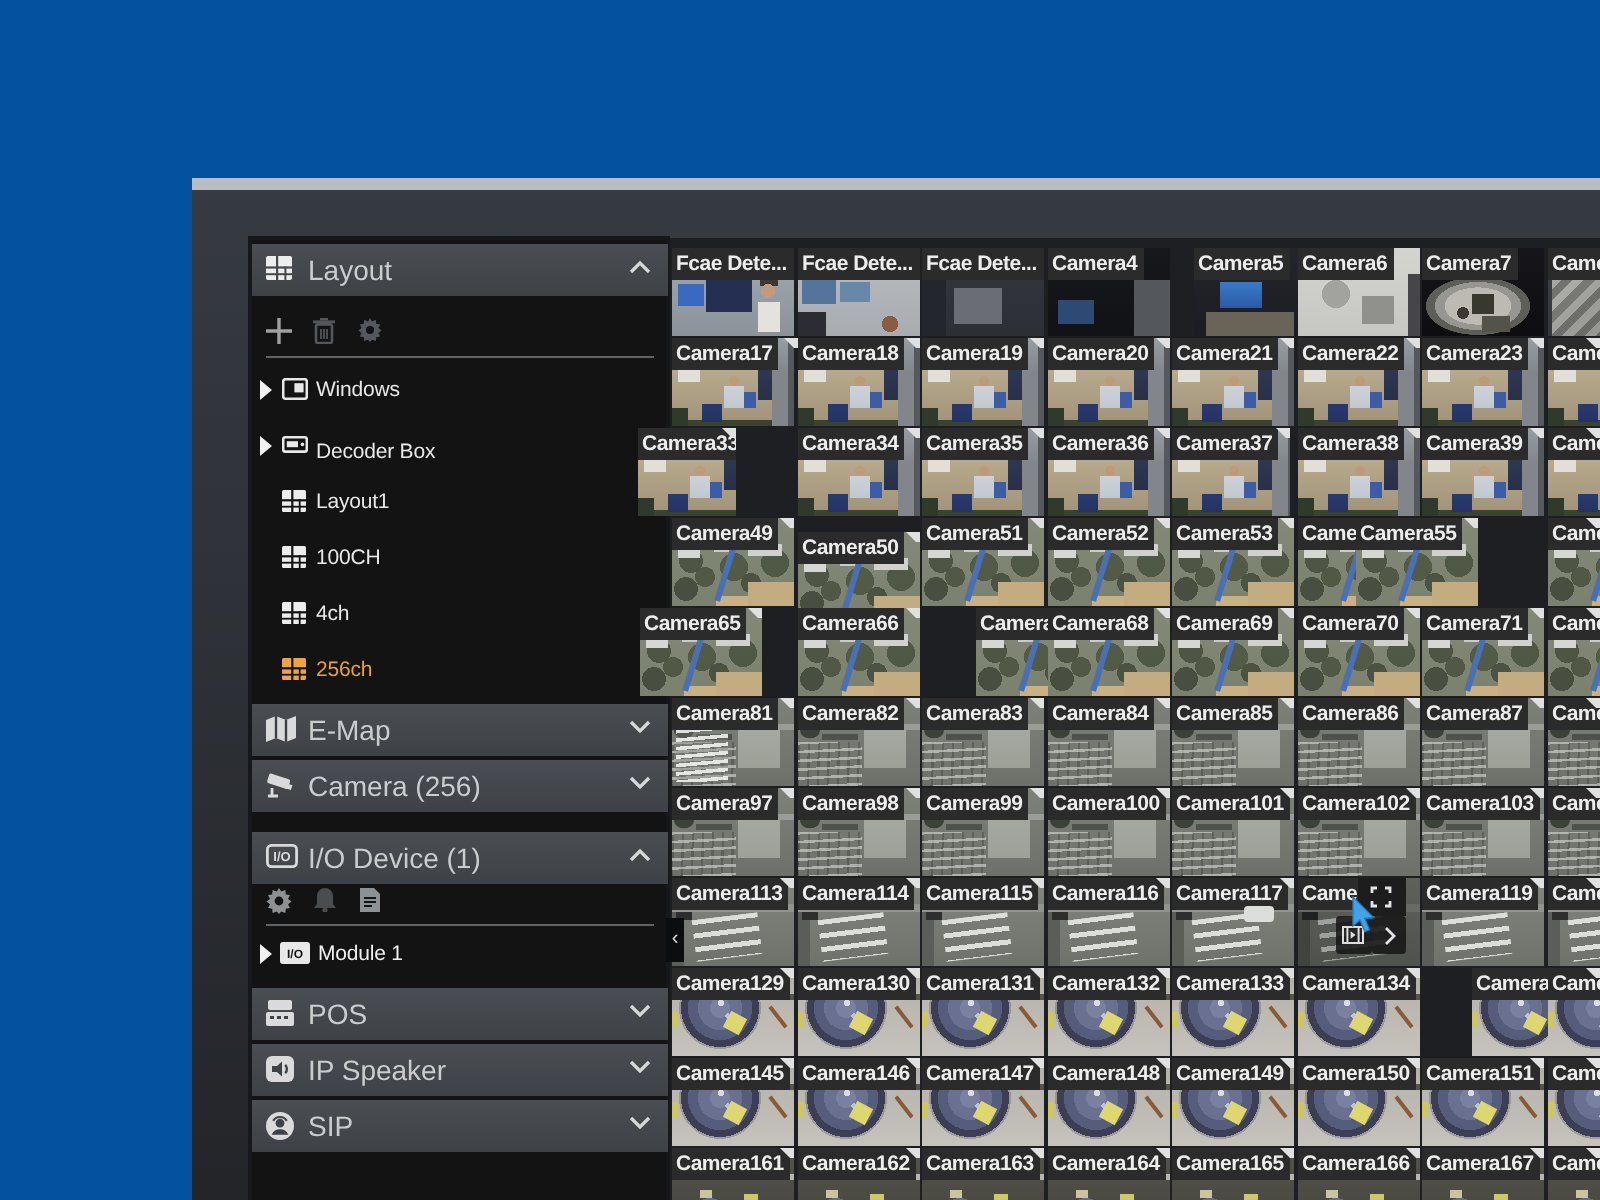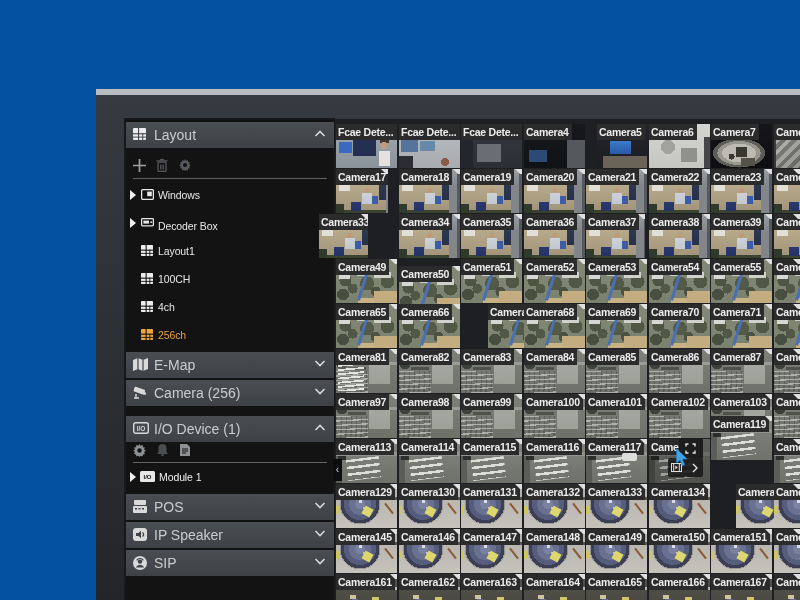--- a/index.html
+++ b/index.html
@@ -164,21 +164,21 @@
     <div class="lbl" style="">Camera6</div>
   </div>
 <div class="cell" style="left:711px;top:124px;width:61px">
     <div class="vid c0g"></div>
     <div class="lbl" style="">Camera7</div>
   </div>
 <div class="cell" style="left:774px;top:124px;width:26px">
     <div class="vid c0h"></div>
     <div class="lbl" style="">Camera8</div>
   </div>
-<div class="cell" style="left:336px;top:169px;width:52px">
+<div class="cell" style="left:336px;top:169px;width:63px">
     <div class="vid vA"></div>
     <div class="lbl" style="">Camera17</div>
     <div class="tri"></div>
   </div>
 <div class="cell" style="left:399px;top:169px;width:61px">
     <div class="vid vA"></div>
     <div class="lbl" style="">Camera18</div>
     <div class="tri"></div>
   </div>
 <div class="cell" style="left:461px;top:169px;width:61px">
@@ -274,31 +274,31 @@
 <div class="cell" style="left:586px;top:259px;width:61px">
     <div class="vid vB"></div>
     <div class="lbl" style="">Camera53</div>
     <div class="tri"></div>
   </div>
 <div class="cell" style="left:649px;top:259px;width:61px">
     <div class="vid vB"></div>
     <div class="lbl" style="">Camera54</div>
     <div class="tri"></div>
   </div>
-<div class="cell" style="left:711px;top:259px;width:61px">
+<div class="cell" style="left:678px;top:259px;width:61px">
     <div class="vid vB"></div>
     <div class="lbl" style="">Camera55</div>
     <div class="tri"></div>
   </div>
 <div class="cell" style="left:774px;top:259px;width:26px">
     <div class="vid vB"></div>
     <div class="lbl" style="">Camera56</div>
     <div class="tri"></div>
   </div>
-<div class="cell" style="left:336px;top:304px;width:61px">
+<div class="cell" style="left:320px;top:304px;width:61px">
     <div class="vid vB"></div>
     <div class="lbl" style="">Camera65</div>
     <div class="tri"></div>
   </div>
 <div class="cell" style="left:399px;top:304px;width:61px">
     <div class="vid vB"></div>
     <div class="lbl" style="">Camera66</div>
     <div class="tri"></div>
   </div>
 <div class="cell" style="left:488px;top:304px;width:61px">
@@ -452,21 +452,21 @@
         <path d="M2.7 0.5 V8.5 M8.3 0.5 V8.5" stroke="#dedede" stroke-width="1"></path>
         <path d="M4.3 2.6 L6.8 4.5 L4.3 6.4 Z" fill="#dedede"></path>
       </svg>
     </div>
     <div class="abs" style="left:37px;top:19px;width:17px;height:19px;background:rgba(24,24,24,0.88);border-radius:2px">
       <svg width="6" height="10" viewBox="0 0 6 10" style="position:absolute;left:6px;top:5px">
         <path d="M1 1 L5 5 L1 9" stroke="#e4e4e4" stroke-width="1.4" fill="none"></path>
       </svg>
     </div>
   </div>
-<div class="cell" style="left:711px;top:416px;width:61px">
+<div class="cell" style="left:711px;top:439px;width:61px">
     <div class="vid vD"></div>
     <div class="lbl" style="">Camera119</div>
     <div class="tri"></div>
   </div>
 <div class="cell" style="left:774px;top:439px;width:26px">
     <div class="vid vD"></div>
     <div class="lbl" style="">Camera120</div>
     <div class="tri"></div>
   </div>
 <div class="cell" style="left:336px;top:484px;width:61px">

